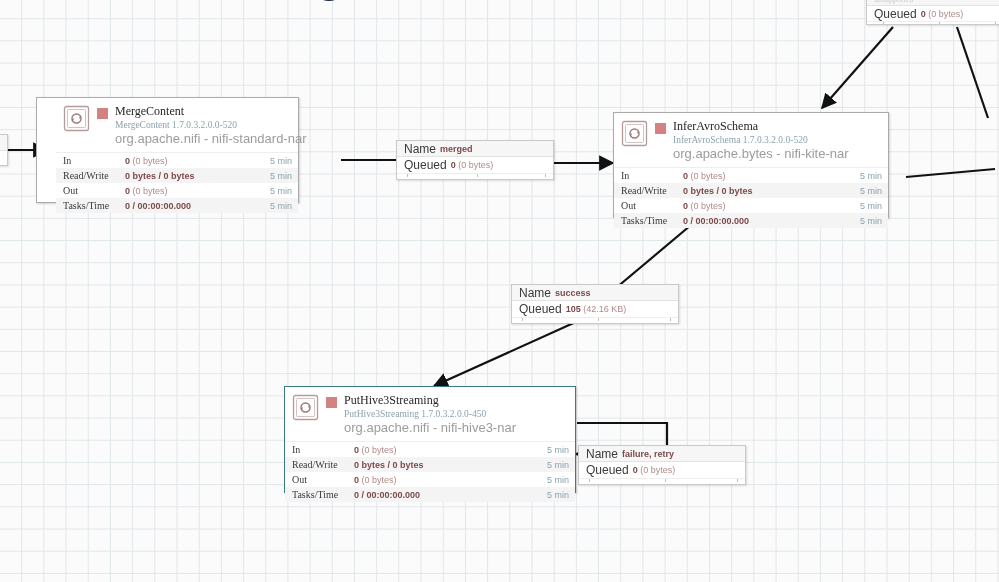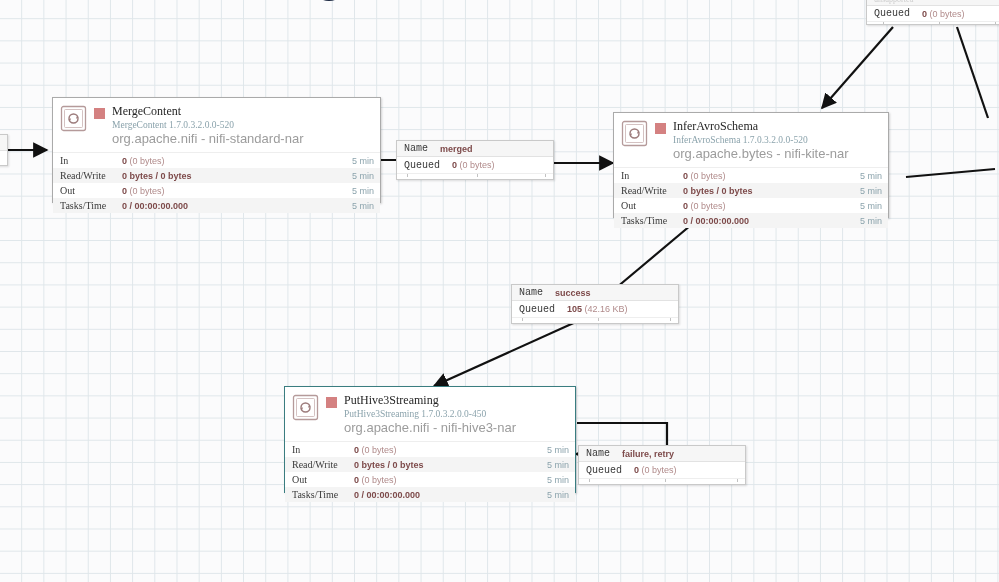--- a/index.html
+++ b/index.html
@@ -129,23 +129,23 @@
     align-items: center;
     height: 16px;
     padding: 0 6px 0 7px;
     font-size: 9px;
     white-space: nowrap;
   }
   .conn-row.name  { background: #f6f6f6; border-bottom: 1px solid #e2e2e2; }
   .conn-row.queue { background: #ffffff; }
   .conn-key {
     color: #3a3a3a;
-    font-family: Liberation Mono, monospace;
-    font-size: 10px;
-    margin-right: 12px;
+    font-family: Liberation Sans, sans-serif;
+    font-size: 12px;
+    margin-right: 4px;
   }
   .conn-val {
     color: #7d4a4a;
     font-weight: bold;
   }
   .conn-val .muted { color: #b08a8a; font-weight: normal; }
 
   .conn-footer {
     height: 4px;
     background: #ffffff;
@@ -235,21 +235,21 @@
         <span class="muted">(0 bytes)</span>
       </span>
     </div>
     <div class="conn-footer">
       <i style="left:16px;"></i>
         <i style="left:72px;"></i>
         <i style="left:128px;"></i>
     </div>
   </div>
 
-  <div class="processor" style="left:52px; top:97px; width:329px; height:106px;">
+  <div class="processor" style="left:36px; top:97px; width:263px; height:106px;padding-left:19px;">
     <div class="proc-head">
       <div class="proc-icon">
         <svg width="27" height="27" viewBox="0 0 27 27">
           <rect x="1.5" y="1.5" width="24" height="24" rx="2" fill="none" stroke="#b59a9a" stroke-width="1.3"></rect>
           <rect x="4.5" y="4.5" width="18" height="18" rx="1" fill="none" stroke="#c9b2b2" stroke-width="0.8"></rect>
           <path d="M 9 13.5 A 4.5 4.5 0 0 1 18 13.5" fill="none" stroke="#9c7b7b" stroke-width="1.5"></path>
           <path d="M 18 13.5 A 4.5 4.5 0 0 1 9 13.5" fill="none" stroke="#9c7b7b" stroke-width="1.5"></path>
           <path d="M 17.2 10.6 L 18.6 13.2 L 15.9 13.6 z" fill="#9c7b7b"></path>
           <path d="M 9.8 16.4 L 8.4 13.8 L 11.1 13.4 z" fill="#9c7b7b"></path>
         </svg>

